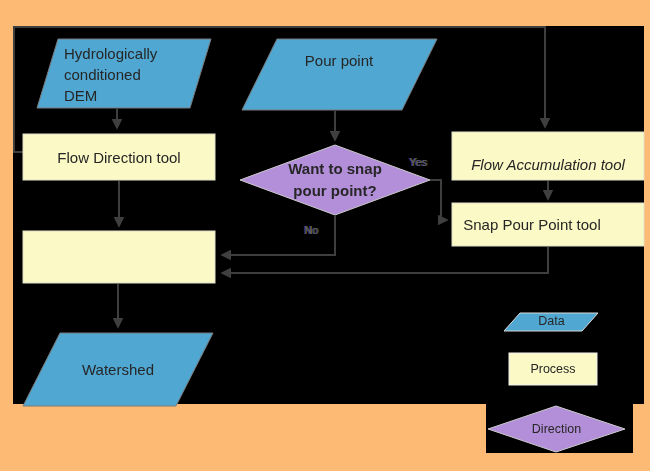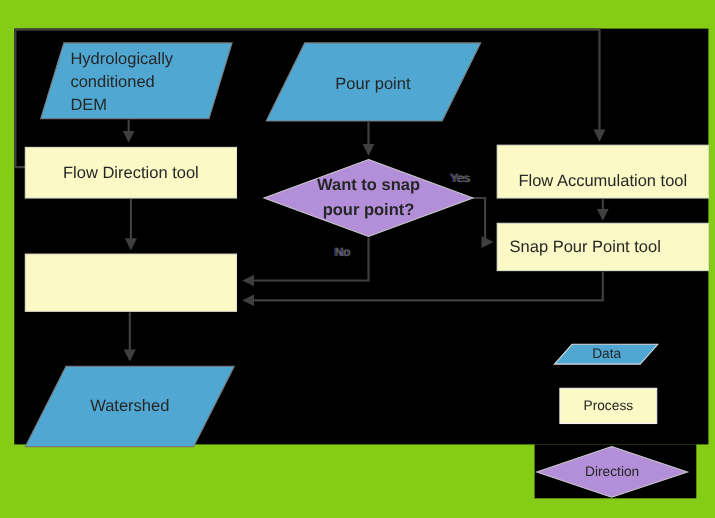--- a/index.html
+++ b/index.html
@@ -1,18 +1,18 @@
 <!DOCTYPE html>
 <html><head>
 <meta charset="utf-8">
 <style>
   html,body { margin:0; padding:0; background:#ffffff; }
   .stage {
     position:relative; width:650px; height:471px; overflow:hidden;
-    background:#84cc16;
+    background:#fdba74;
     font-family:"Liberation Sans", sans-serif;
     color:#262626;
   }
   .stage svg { position:absolute; left:0; top:0; z-index:0; }
   .labels { position:absolute; left:0; top:0; width:650px; height:471px; z-index:1; pointer-events:none; }
   .lbl {
     position:absolute; display:flex; align-items:center; justify-content:center;
     text-align:center; font-size:15px; line-height:21px; color:#262626;
   }
   .lbl.left { justify-content:flex-start; text-align:left; }
@@ -70,25 +70,25 @@
     <polygon class="legend-data-stroke" points="520,313 598,313 582,331 504,331" fill="#4FA7D2"></polygon>
     <rect class="legend-process-stroke" x="509" y="353" width="88" height="32" fill="#FBF9C5"></rect>
     <polygon class="shape-decision" points="556,406 625,429 556,452 488,429" fill="#B48FD9"></polygon>
   </svg>
 
   <div class="labels">
     <div class="lbl left pre" style="left:64px; top:41px; width:145px; height:66px;">Hydrologically
 conditioned
 DEM</div>
 
-    <div class="lbl" style="left:259px; top:46px; width:160px; height:60px;">Pour point</div>
+    <div class="lbl" style="left:259px; top:30px; width:160px; height:60px;">Pour point</div>
 
     <div class="lbl" style="left:23px; top:134px; width:192px; height:46px;">Flow Direction tool</div>
 
-    <div class="lbl" style="left:452px; top:132px; width:192px; height:65px;">Flow Accumulation tool</div>
+    <div class="lbl" style="left:452px; top:132px; width:192px; height:65px;font-style:italic;">Flow Accumulation tool</div>
 
     <div class="lbl" style="left:452px; top:203px; width:160px; height:43px;">Snap Pour Point tool</div>
 
 
     <div class="lbl" style="left:33px; top:333px; width:170px; height:73px;">Watershed</div>
 
     <div class="lbl pre decision-text" style="left:260px; top:147px; width:150px; height:66px;">Want to snap
 pour point?</div>
 
     <div class="edge-lbl" style="left:409px; top:156px;">Yes</div>

